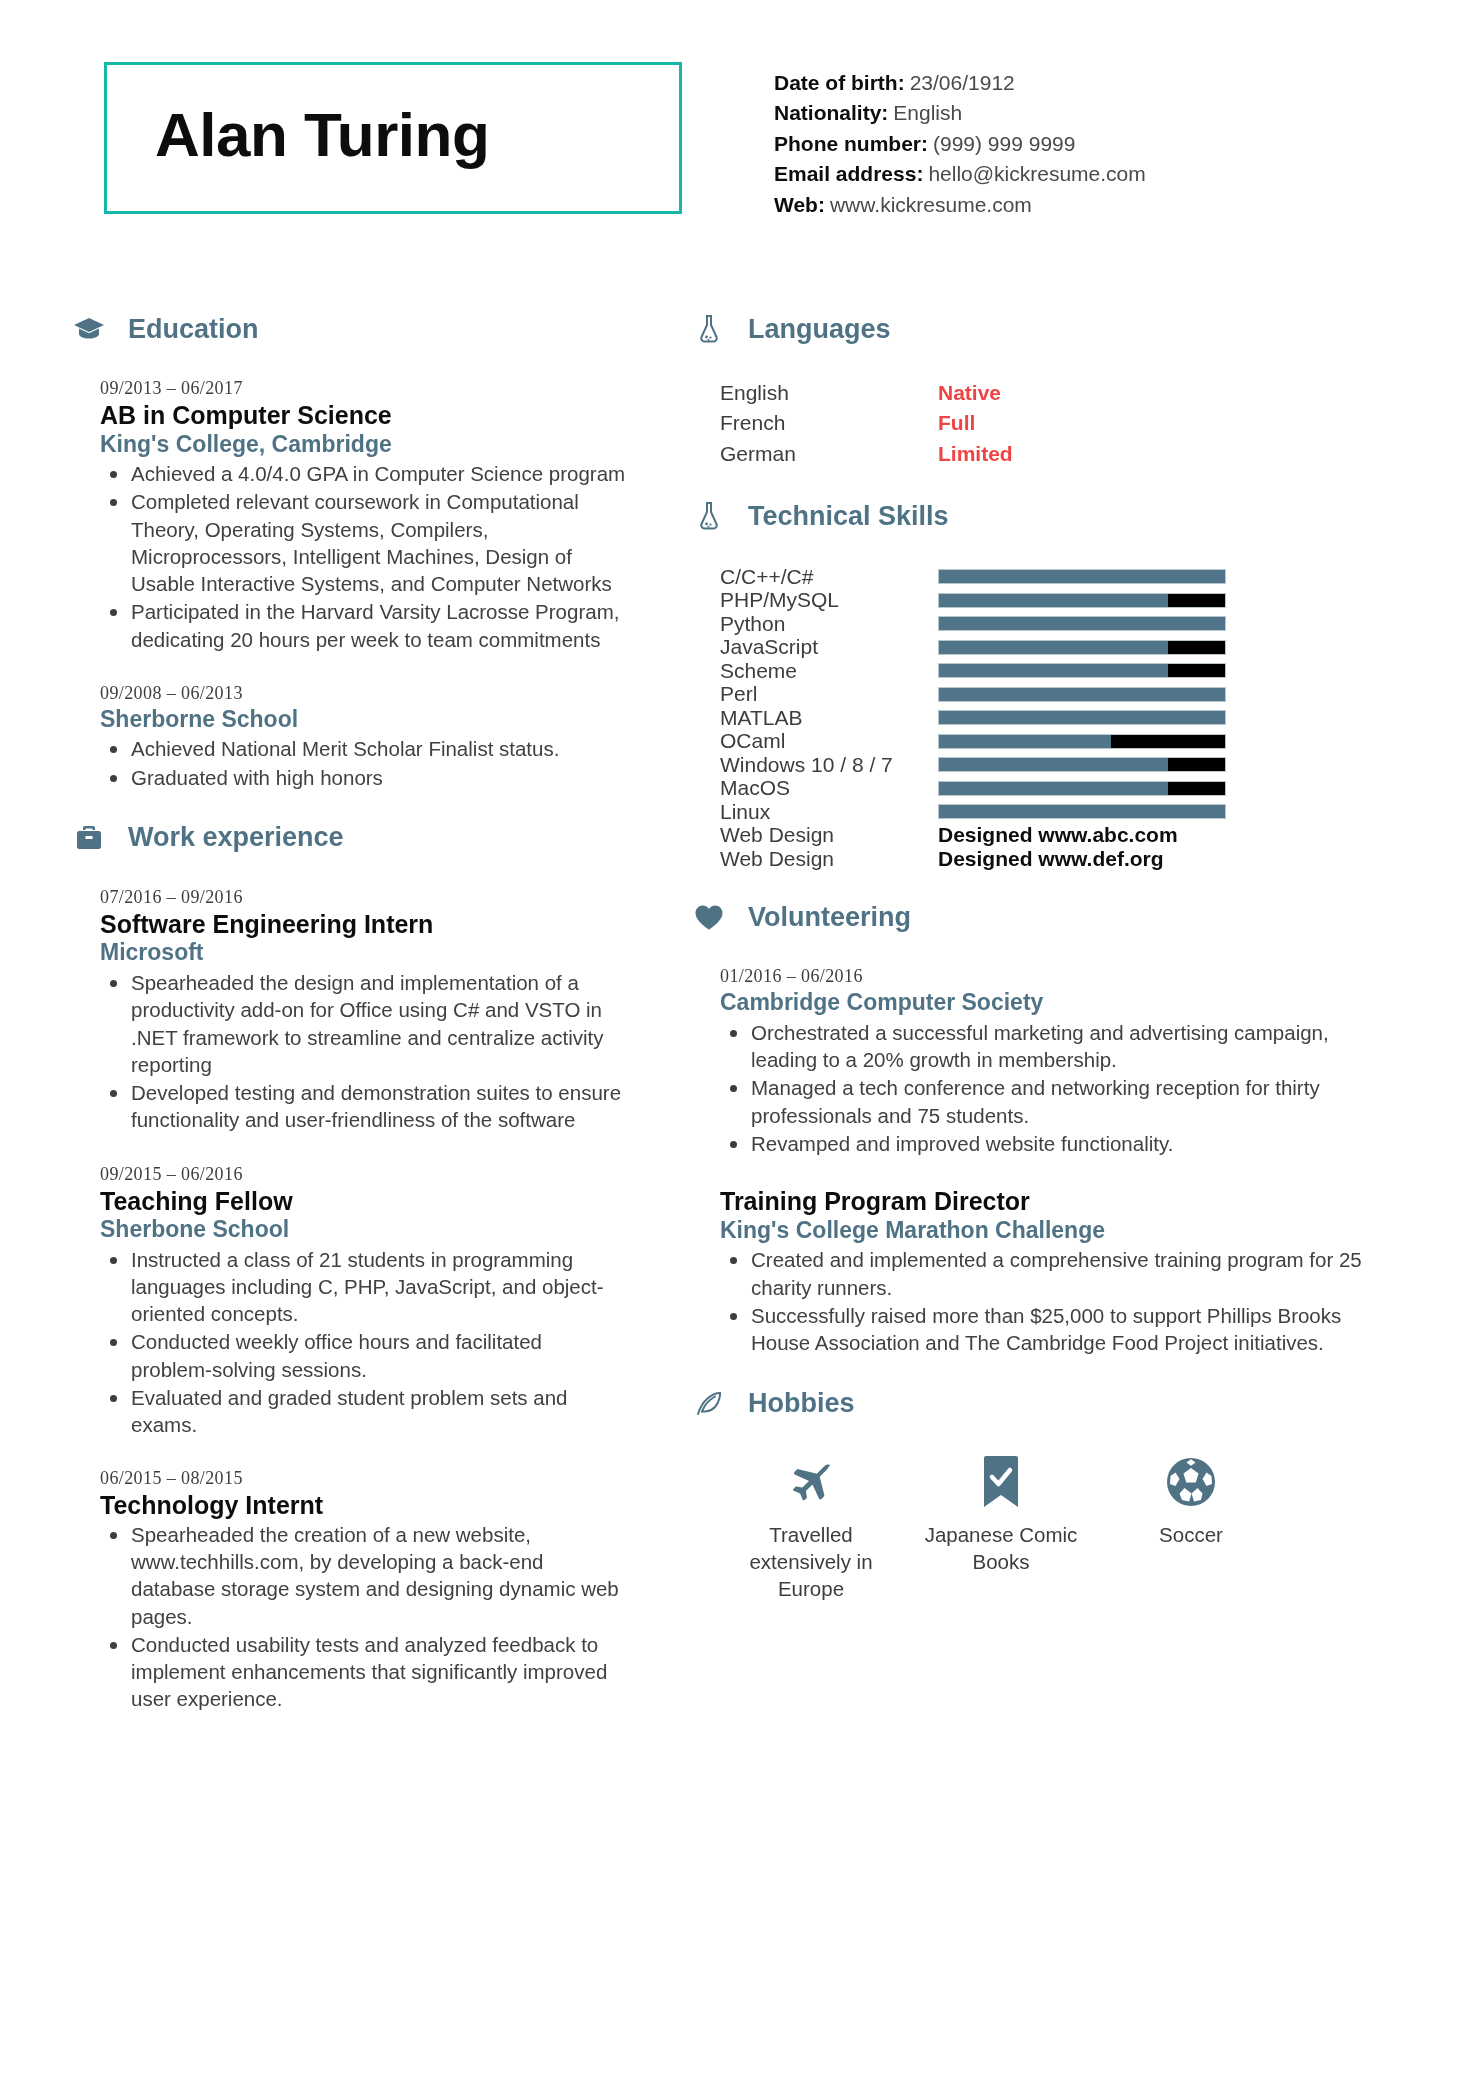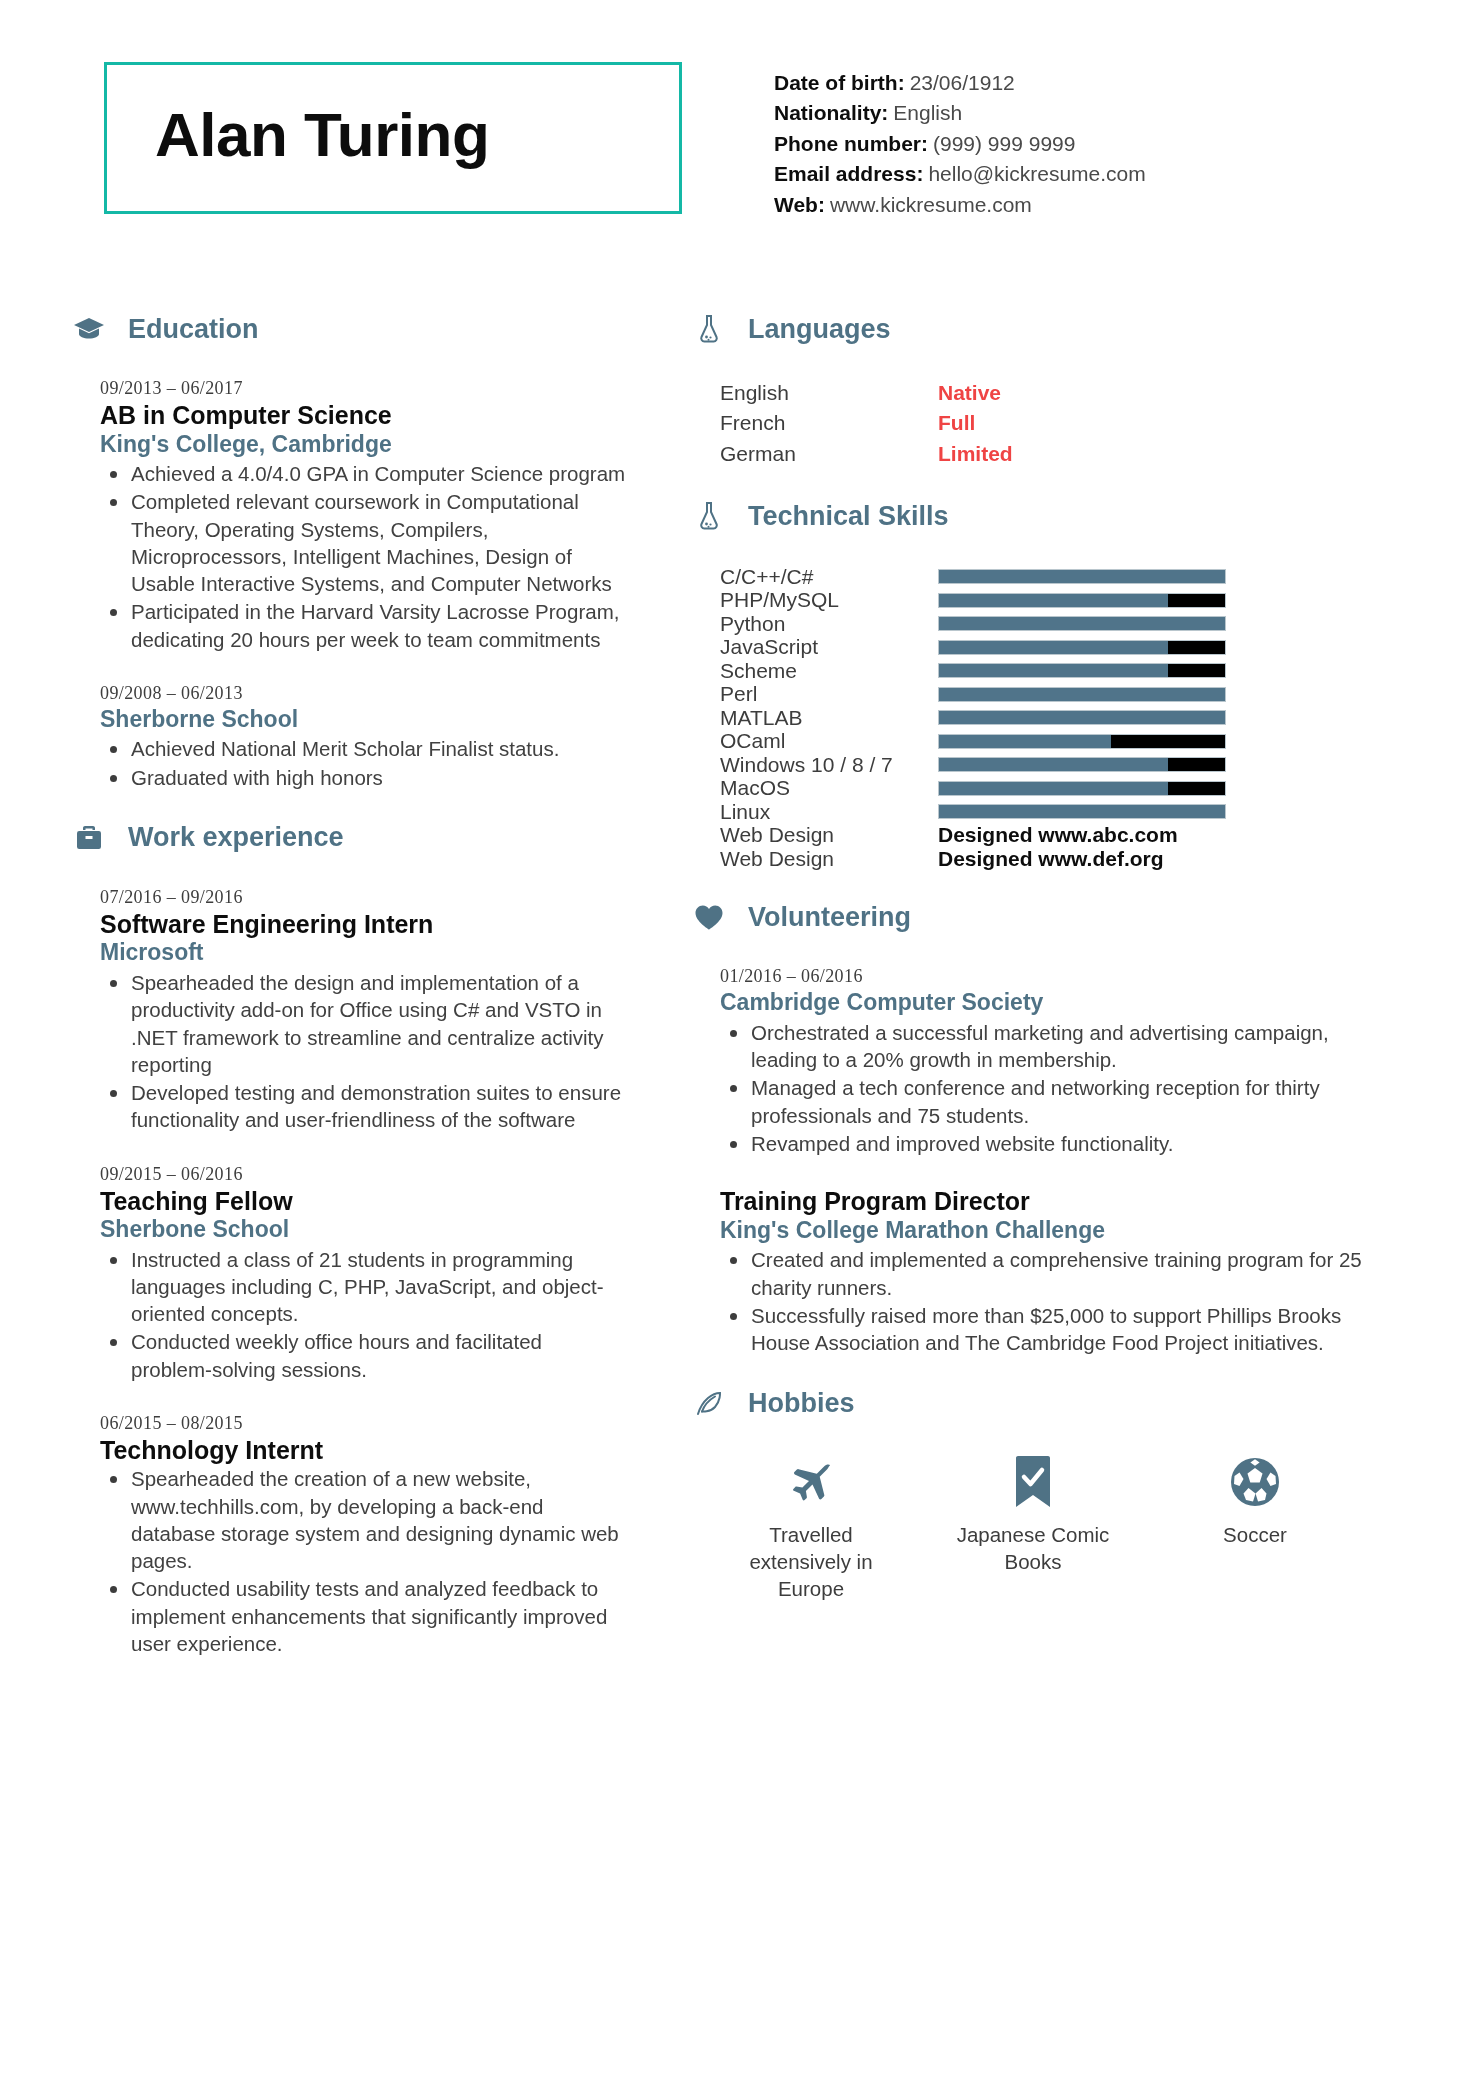--- a/index.html
+++ b/index.html
@@ -173,21 +173,20 @@
     font-weight: bold;
     color: #0d0d0d;
     white-space: nowrap;
   }
 
   
   .hobbies-wrap {
     display: flex;
     padding-left: 24px;
     margin-top: 22px;
-    gap: 32px;
   }
   .hobby {
     width: 190px;
     display: flex;
     flex-direction: column;
     align-items: center;
     text-align: center;
   }
   .hobby-icon {
     height: 60px;
@@ -288,20 +287,21 @@
           </ul>
         </div>
 
         <div class="entry">
           <div class="entry-date">09/2015 – 06/2016</div>
           <div class="entry-title">Teaching Fellow</div>
           <div class="entry-sub">Sherbone School</div>
           <ul class="bullets">
             <li>Instructed a class of 21 students in programming languages including C, PHP, JavaScript, and object-oriented concepts.</li>
             <li>Conducted weekly office hours and facilitated problem-solving sessions.</li>
+            <li>Evaluated and graded student problem sets and exams.</li>
           </ul>
         </div>
 
         <div class="entry">
           <div class="entry-date">06/2015 – 08/2015</div>
           <div class="entry-title">Technology Internt</div>
           <ul class="bullets">
             <li>Spearheaded the creation of a new website, www.techhills.com, by developing a back-end database storage system and designing dynamic web pages.</li>
             <li>Conducted usability tests and analyzed feedback to implement enhancements that significantly improved user experience.</li>
           </ul>

